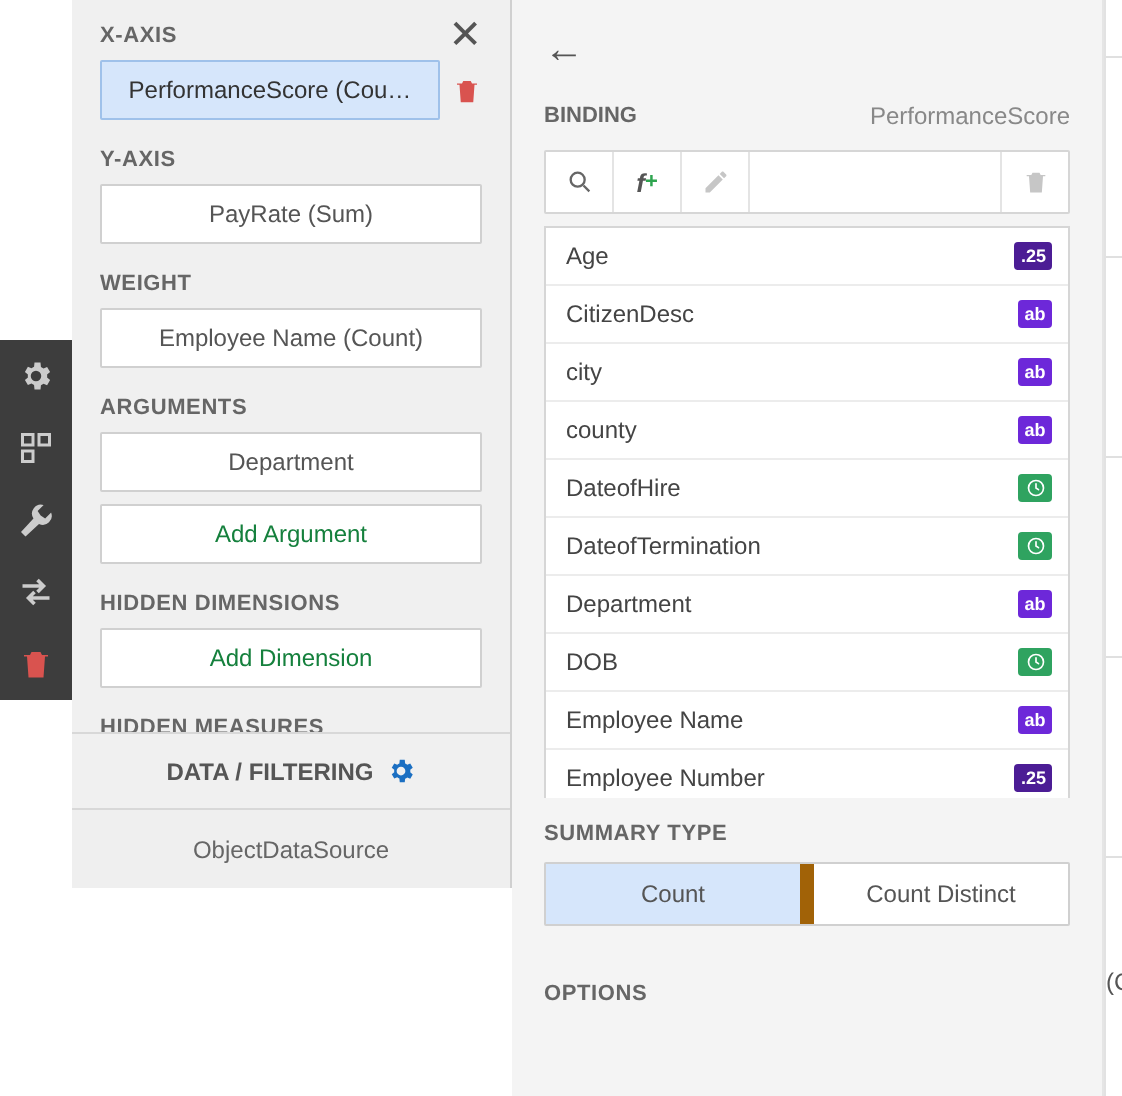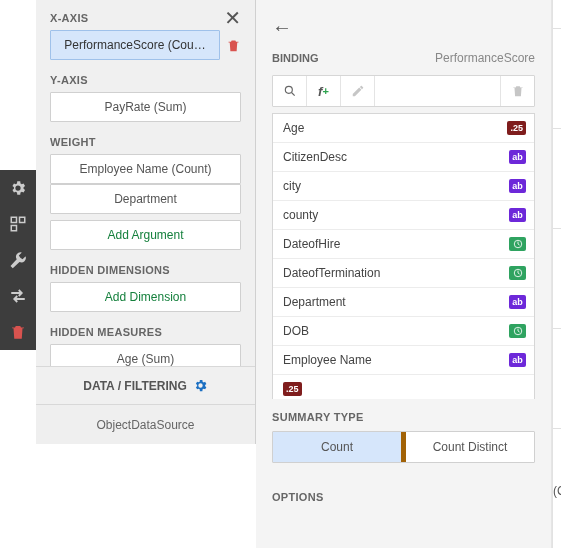--- a/index.html
+++ b/index.html
@@ -210,21 +210,21 @@
   .fl-row .tag {
     font-size: 9px;
     font-weight: 600;
     color: #fff;
     padding: 1px 3px;
     border-radius: 2px;
     min-width: 17px;
     text-align: center;
     line-height: 12px;
   }
-  .tag-num { background: #7f1d1d; }
+  .tag-num { background: #4c1d95; }
   .tag-str { background: #6d28d9; }
   .tag-date { background: #2fa360; display:flex; align-items:center; justify-content:center; width:17px; height:14px; }
   .tag-date svg { width:10px; height:10px; fill:#fff; }
   .summary-row {
     display: flex;
     margin-top: 8px;
     background: #fff;
     border: 1px solid #d0d0d0;
     border-radius: 1px;
     overflow: hidden;
@@ -233,21 +233,21 @@
     flex: 1 1 0;
     height: 30px;
     display: flex;
     align-items: center;
     justify-content: center;
     font-size: 12px;
     color: #555;
     cursor: pointer;
   }
   .summary-row .opt.selected { background: #d6e6fb; }
-  .summary-row .opt:first-child { border-right: 5px solid #a16207; }
+  .summary-row .opt:first-child { border-right: 7px solid #a16207; }
   .grid-stub {
     position: absolute;
     left: 552px;
     top: 0;
     width: 9px;
     height: 548px;
     background: #fff;
     border-left: 1px solid #e2e2e2;
   }
   .grid-stub .line { position:absolute; left:0; right:0; border-top:1px solid #e0e0e0; }
@@ -300,20 +300,21 @@
           </svg>
       </div>
     </div>
 
     <div class="section-head">Y-AXIS</div>
     <div class="field-box">PayRate (Sum)</div>
 
     <div class="section-head">WEIGHT</div>
     <div class="field-box">Employee Name (Count)</div>
 
+    <div class="section-head">ARGUMENTS</div>
     <div class="field-box">Department</div>
     <div style="height:6px"></div>
     <div class="field-box placeholder">Add Argument</div>
 
     <div class="section-head">HIDDEN DIMENSIONS</div>
     <div class="field-box placeholder">Add Dimension</div>
 
     <div class="section-head">HIDDEN MEASURES</div>
     <div class="field-box">Age (Sum)</div>
   </div>
@@ -404,20 +405,21 @@
             <circle cx="12" cy="12" r="9" fill="none" stroke="#fff" stroke-width="2"></circle>
             <path d="M12 7v5l3 2" stroke="#fff" stroke-width="2" fill="none" stroke-linecap="round"></path>
           </svg>
         </span>
       </div>
       <div class="fl-row">
         <span>Employee Name</span>
         <span class="tag tag-str">ab</span>
       </div>
       <div class="fl-row">
+        <span>Employee Number</span>
         <span class="tag tag-num">.25</span>
       </div>
     </div>
 
   <div class="section-head" style="margin-top:12px">SUMMARY TYPE</div>
   <div class="summary-row">
     <div class="opt selected">Count</div>
     <div class="opt">Count Distinct</div>
   </div>
 

